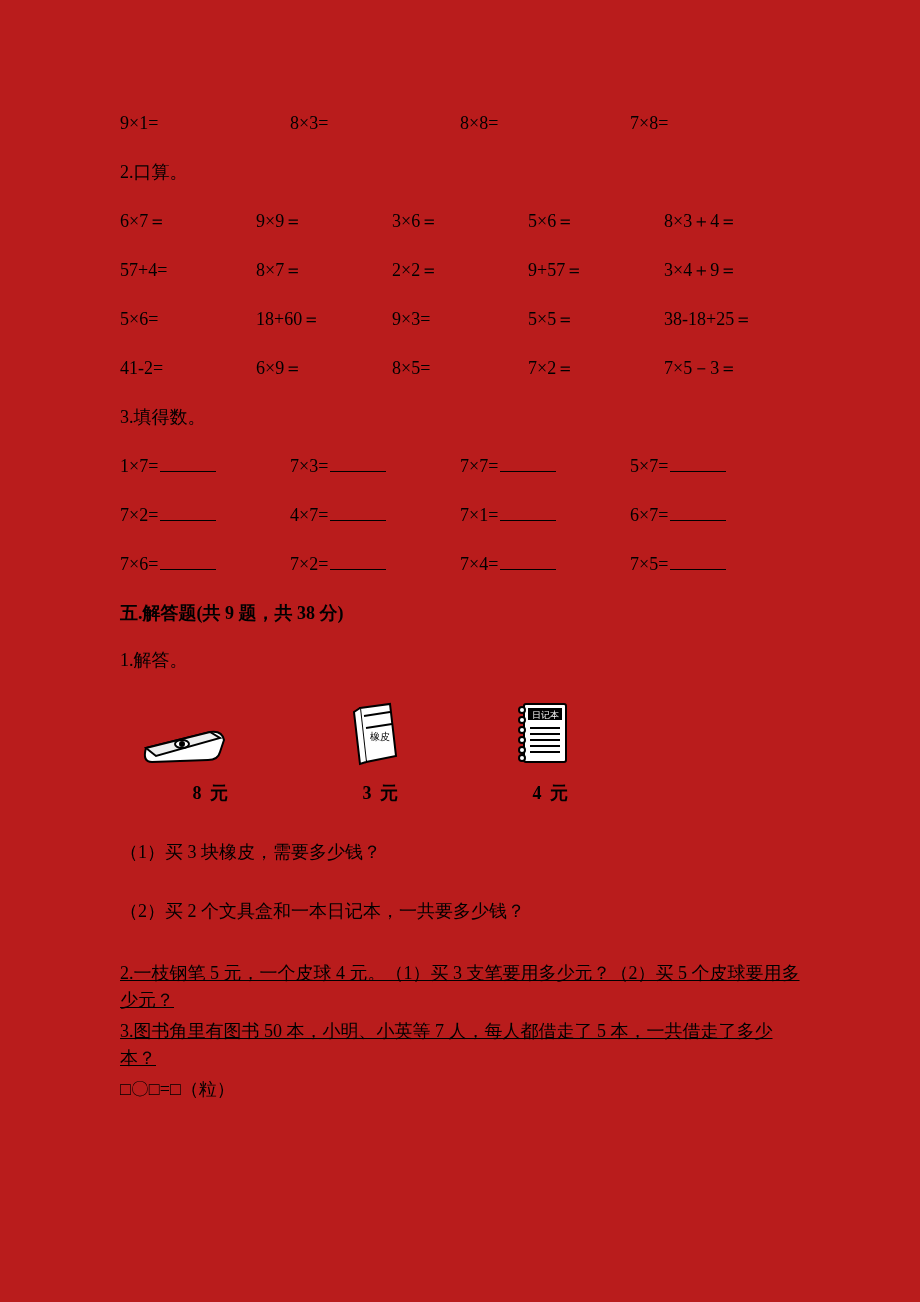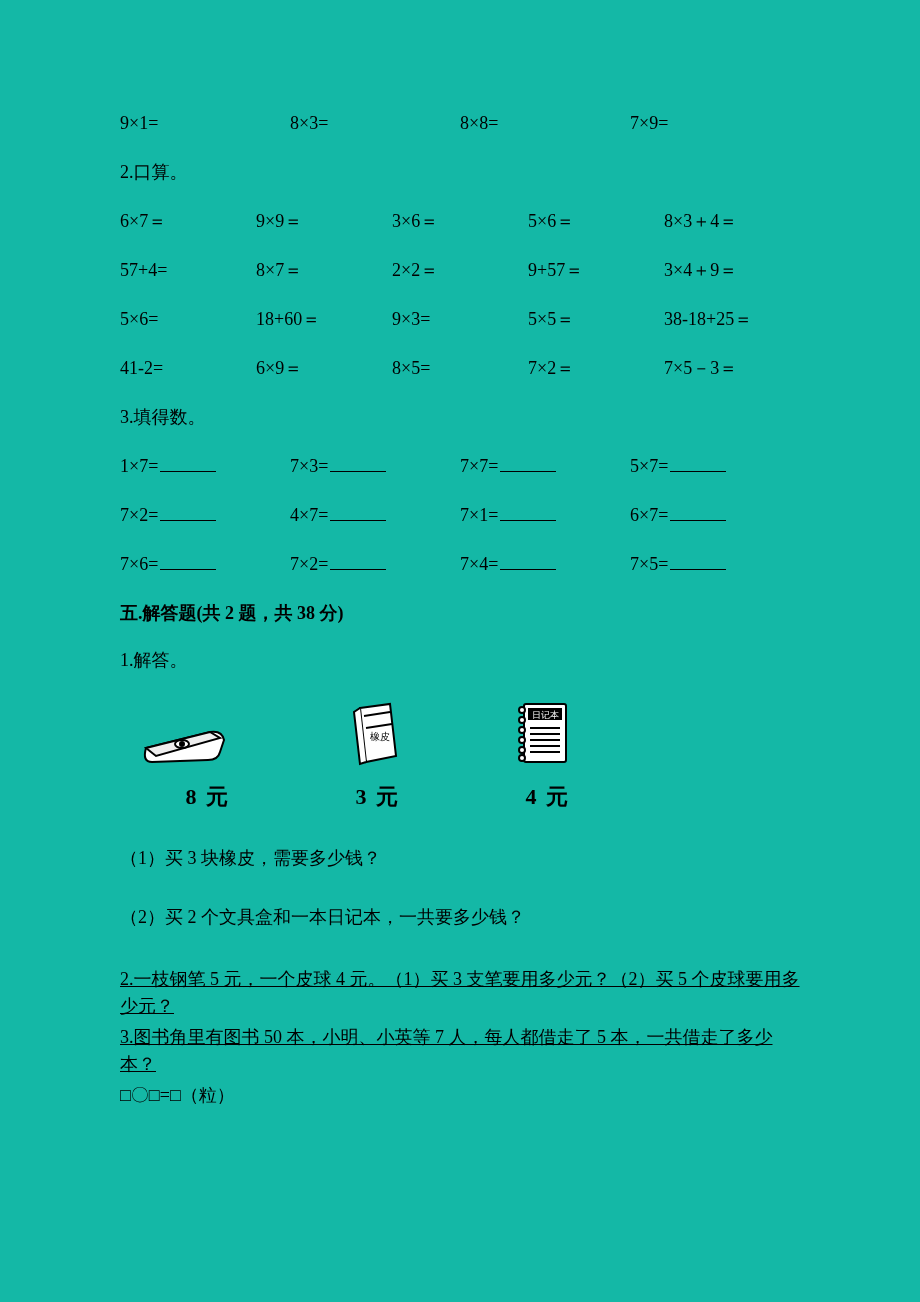--- a/index.html
+++ b/index.html
@@ -7,21 +7,21 @@
     padding: 0;
     background: #ffffff;
     font-family: "SimSun", "宋体", serif;
     color: #000000;
   }
   .page {
     width: 920px;
     min-height: 1302px;
     box-sizing: border-box;
     padding: 110px 120px 60px 120px;
-    background: #14b8a6;
+    background: #b91c1c;
     font-size: 18px;
     line-height: 1.5;
   }
   .row {
     display: flex;
     flex-wrap: nowrap;
     gap: 0;
     margin-bottom: 22px;
   }
   .row > span {
@@ -55,21 +55,21 @@
   .item-box {
     display: flex;
     flex-direction: column;
     align-items: flex-end;
     width: 110px;
   }
   .item-box .pic {
     margin-bottom: 6px;
   }
   .price-label {
-    font-size: 22px;
+    font-size: 18px;
     font-weight: bold;
     letter-spacing: 2px;
   }
   .qline {
     margin-top: 32px;
   }
   .para {
     margin-bottom: 4px;
     text-decoration: underline;
   }
@@ -78,21 +78,21 @@
   }
 </style>
 </head>
 <body>
 <div class="page">
 
 <div class="row c4">
   <span>9×1=</span>
   <span>8×3=</span>
   <span>8×8=</span>
-  <span>7×9=</span>
+  <span>7×8=</span>
 </div>
 
 <div class="section-title">2.口算。</div>
 
 <div class="row c5">
   <span>6×7＝</span>
   <span>9×9＝</span>
   <span>3×6＝</span>
   <span>5×6＝</span>
   <span>8×3＋4＝</span>
@@ -133,21 +133,21 @@
   <span><span>7×1=</span><span class="blank"></span></span>
   <span><span>6×7=</span><span class="blank"></span></span>
 </div>
 <div class="row c4">
   <span><span>7×6=</span><span class="blank"></span></span>
   <span><span>7×2=</span><span class="blank"></span></span>
   <span><span>7×4=</span><span class="blank"></span></span>
   <span><span>7×5=</span><span class="blank"></span></span>
 </div>
 
-<div class="heading5">五.解答题(共 2 题，共 38 分)</div>
+<div class="heading5">五.解答题(共 9 题，共 38 分)</div>
 
 <div class="section-title">1.解答。</div>
 
 <div class="items-row">
 
   <div class="item-box">
     <div class="pic">
       <svg width="92" height="48" viewBox="0 0 92 48">
         <g stroke="#000" stroke-width="2" fill="none">
           <path d="M8 30 L72 14 Q84 12 86 22 L82 34 Q80 42 70 42 L14 44 Q4 44 8 30 Z" fill="#fff"></path>

